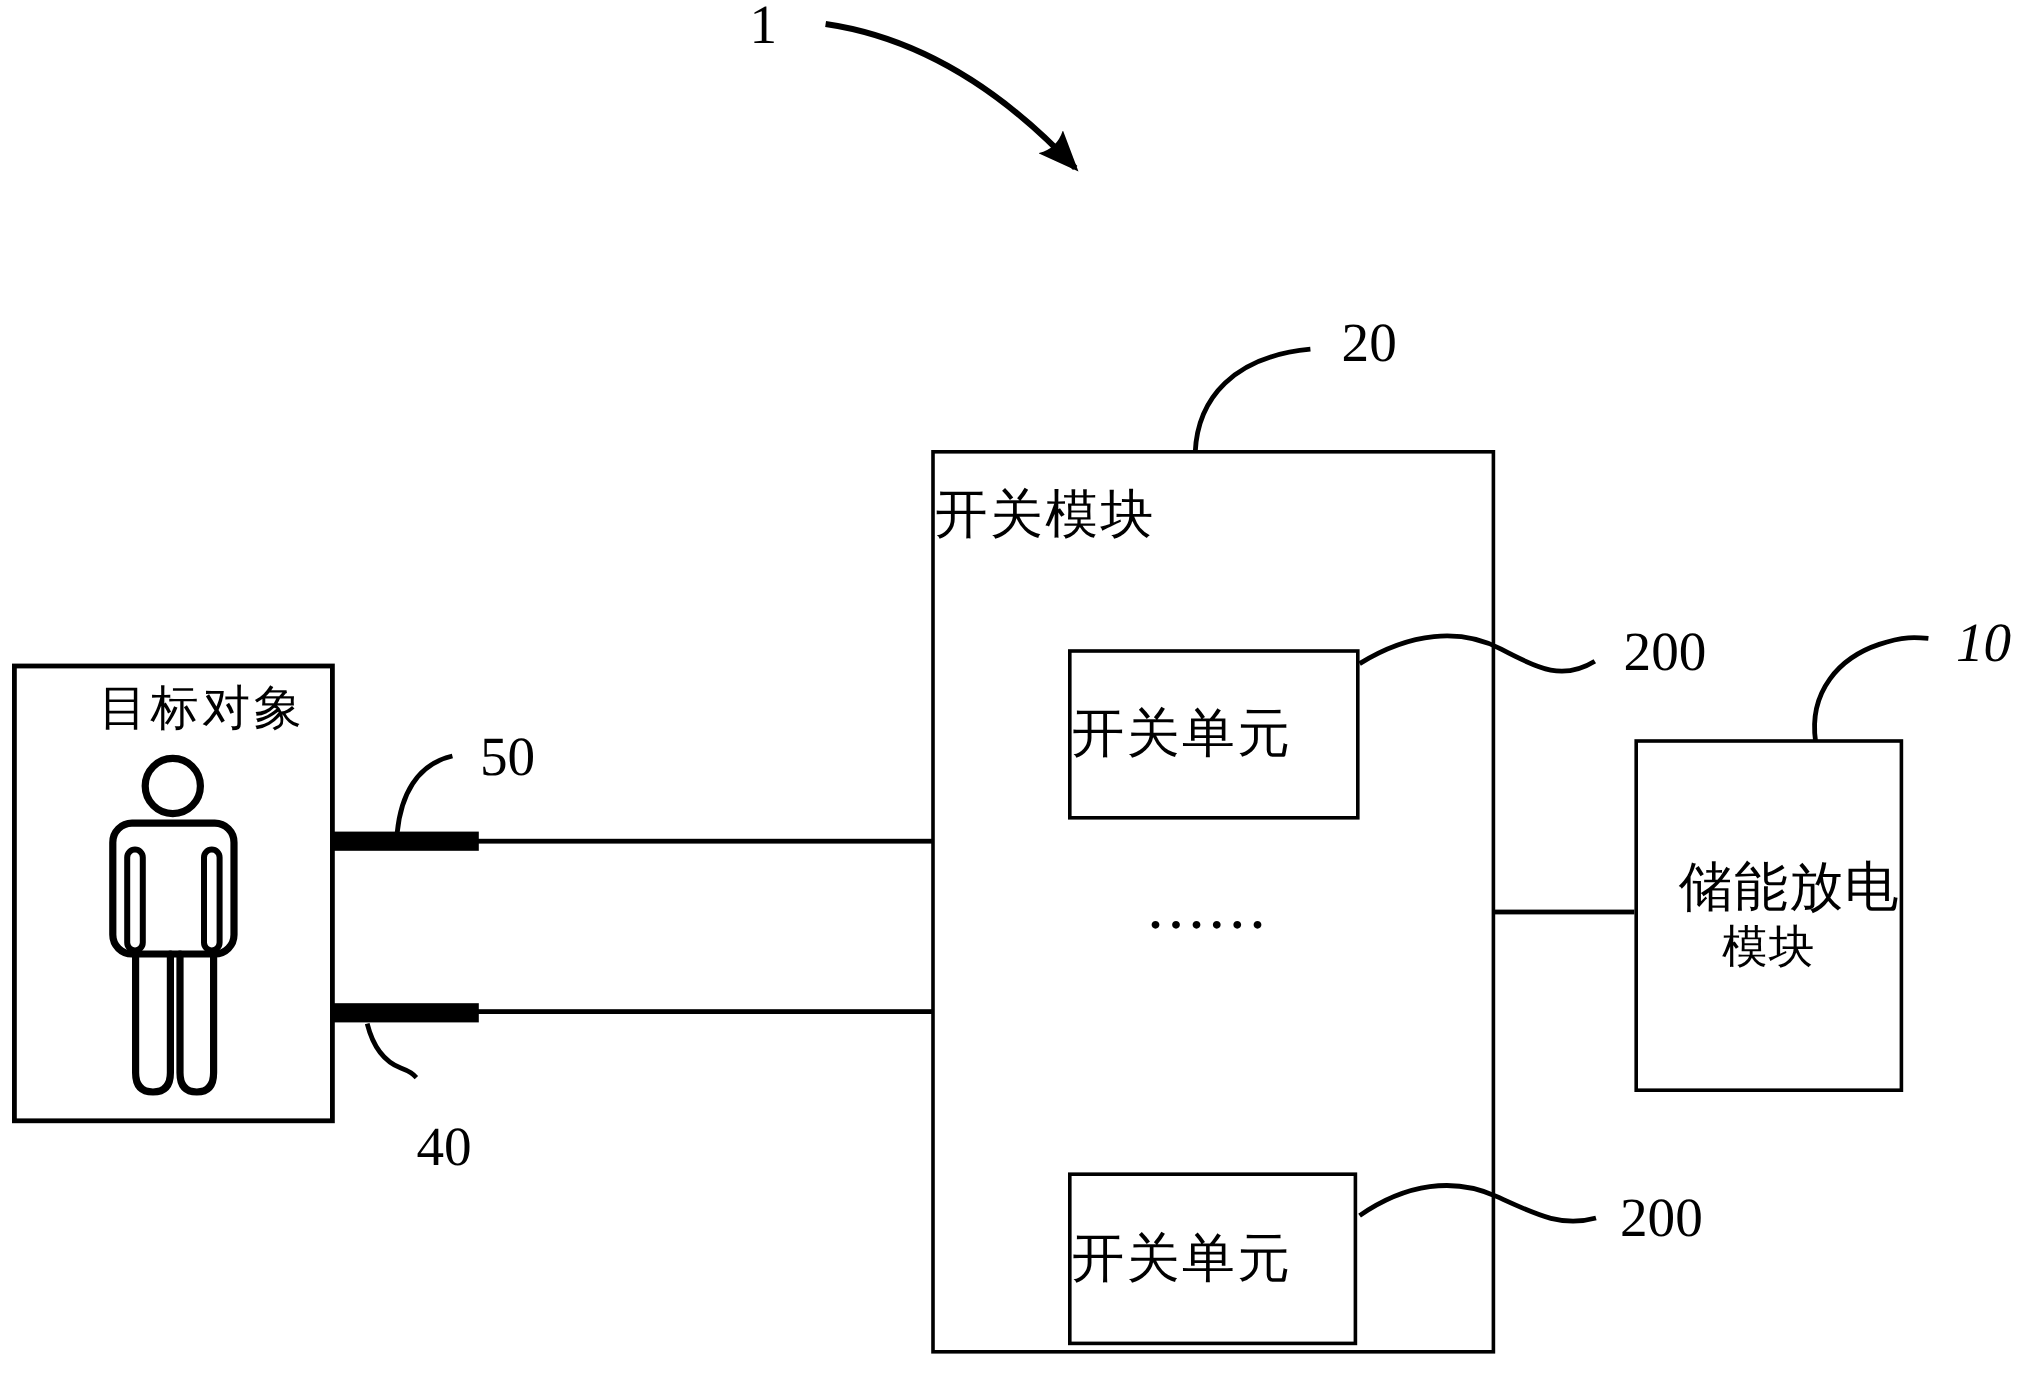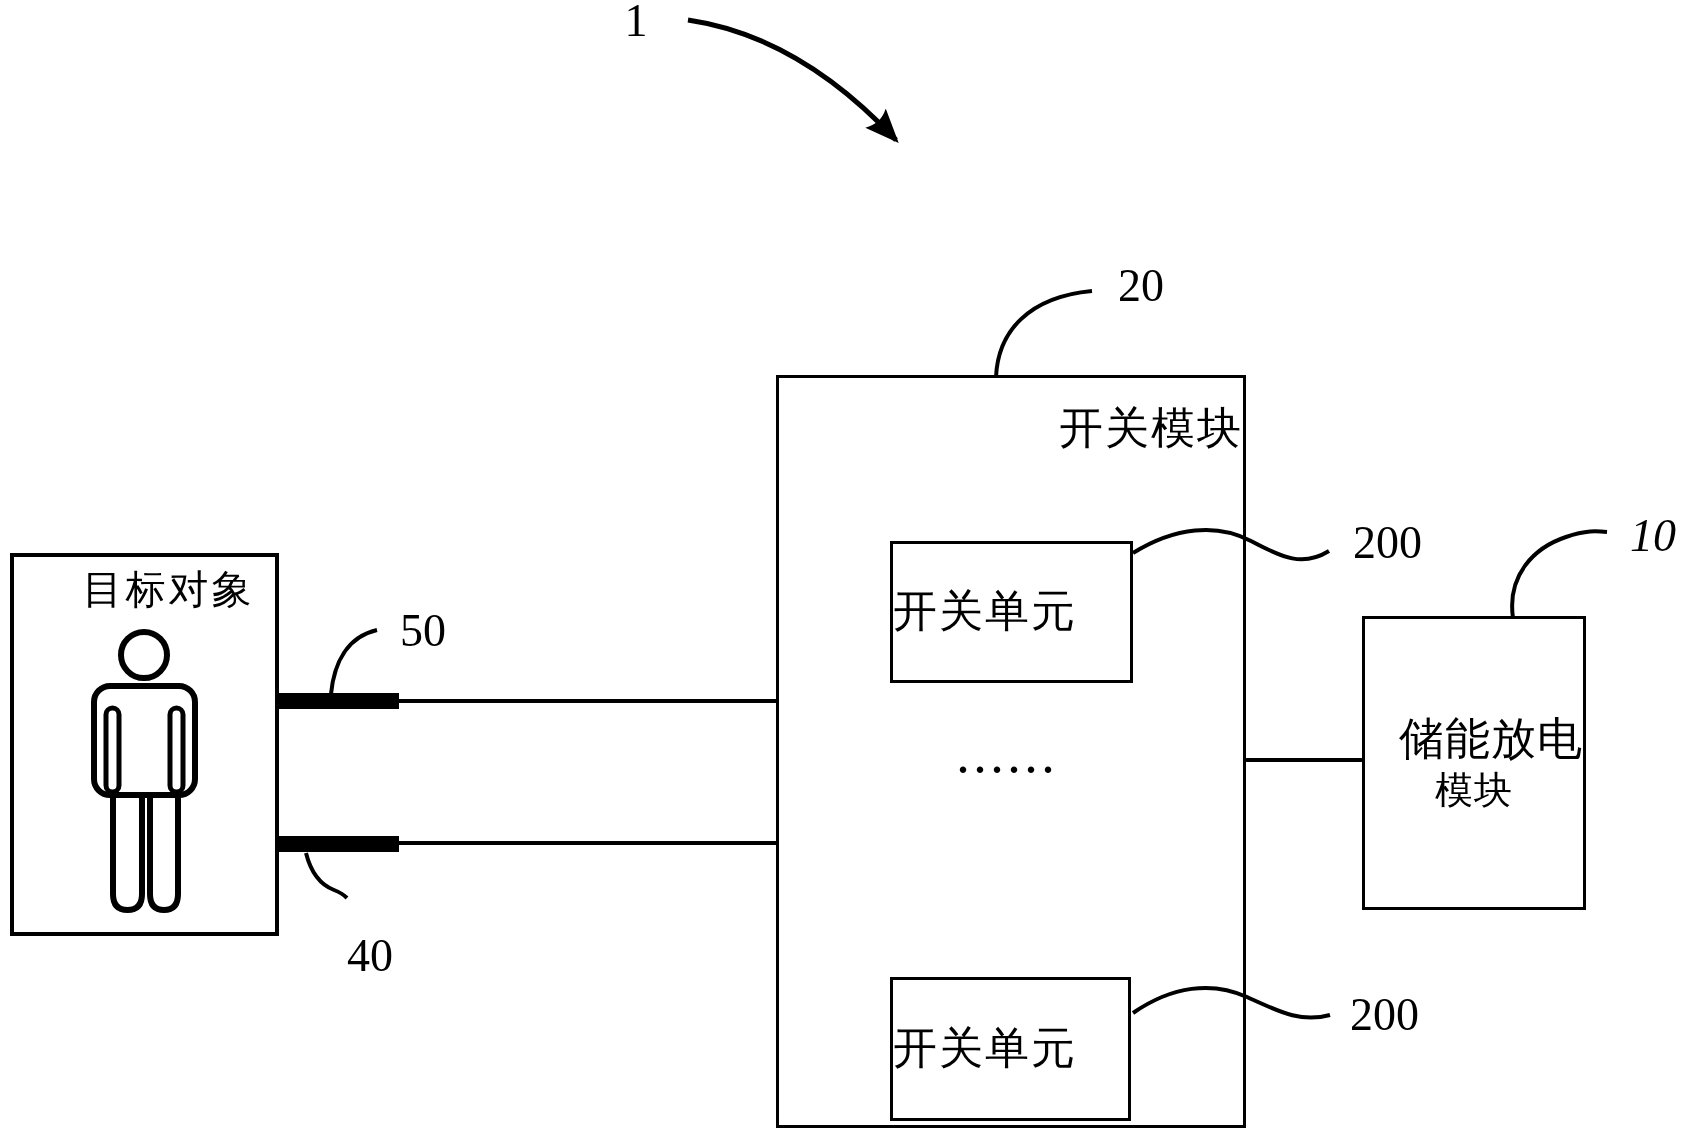--- a/index.html
+++ b/index.html
@@ -37,21 +37,21 @@
 
 <div id="canvas">
 
   <div class="abs num" style="left:616px;top:-2px;width:40px;text-align:center;">1</div>
 
   <div class="abs box-thick" style="left:10px;top:553px;width:269px;height:383px;padding-left:48px;">
     <div class="cjk" style="margin-top:13px;text-align:center;font-size:40px;line-height:1;letter-spacing:3px;">目标对象</div>
   </div>
 
   <div class="abs box" style="left:776px;top:375px;width:470px;height:753px;">
-    <div class="cjk" style="margin-top:29px;text-align:right;font-size:44px;line-height:1;letter-spacing:2px;">开关模块</div>
+    <div class="cjk" style="margin-top:29px;text-align:left;font-size:44px;line-height:1;letter-spacing:2px;">开关模块</div>
   </div>
 
   <div class="abs box center-flex" style="left:890px;top:509px;width:243px;height:142px;">
     <span class="cjk" style="font-size:44px;line-height:1;letter-spacing:2px;">开关单元</span>
   </div>
 
   <div class="abs dots" style="left:899px;top:740px;width:220px;">......</div>
 
   <div class="abs box center-flex" style="left:890px;top:945px;width:241px;height:144px;">
     <span class="cjk" style="font-size:44px;line-height:1;letter-spacing:2px;">开关单元</span>

